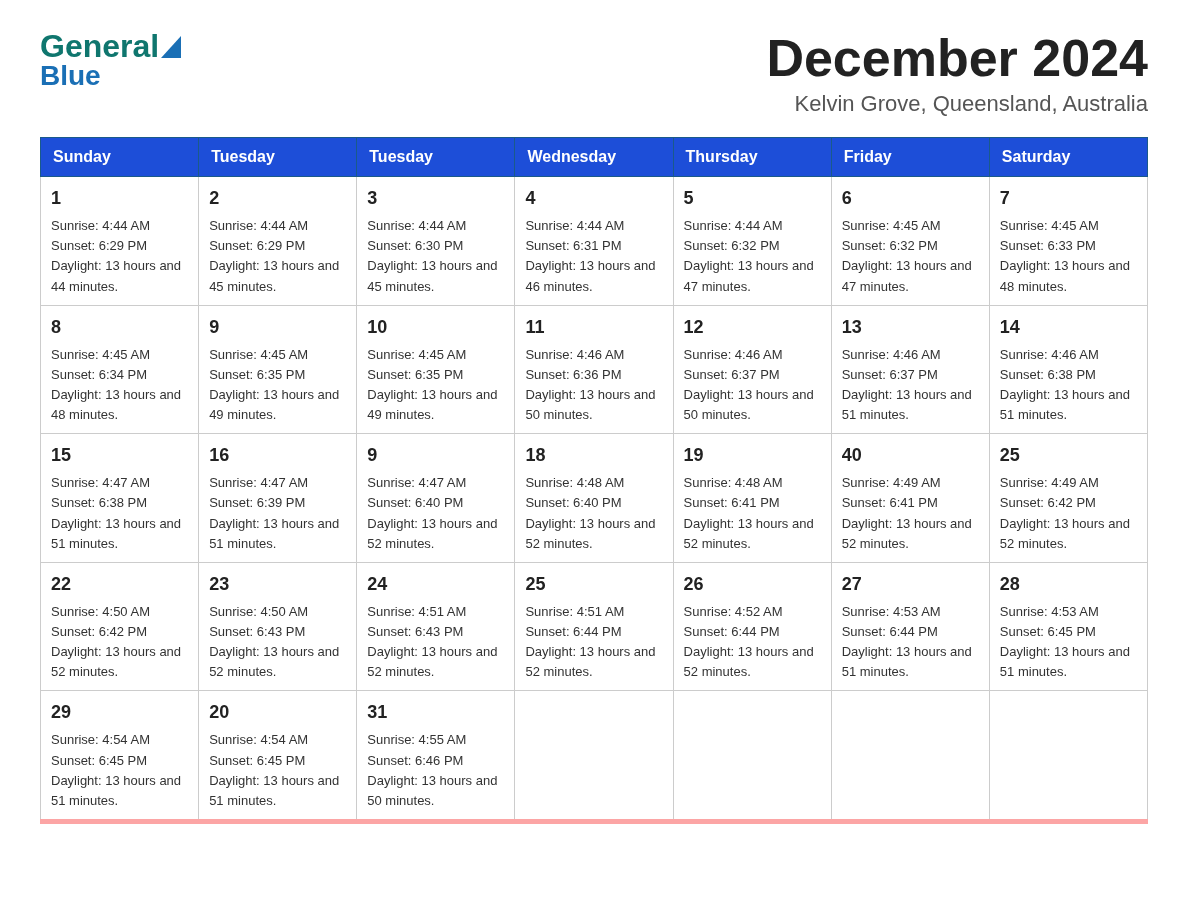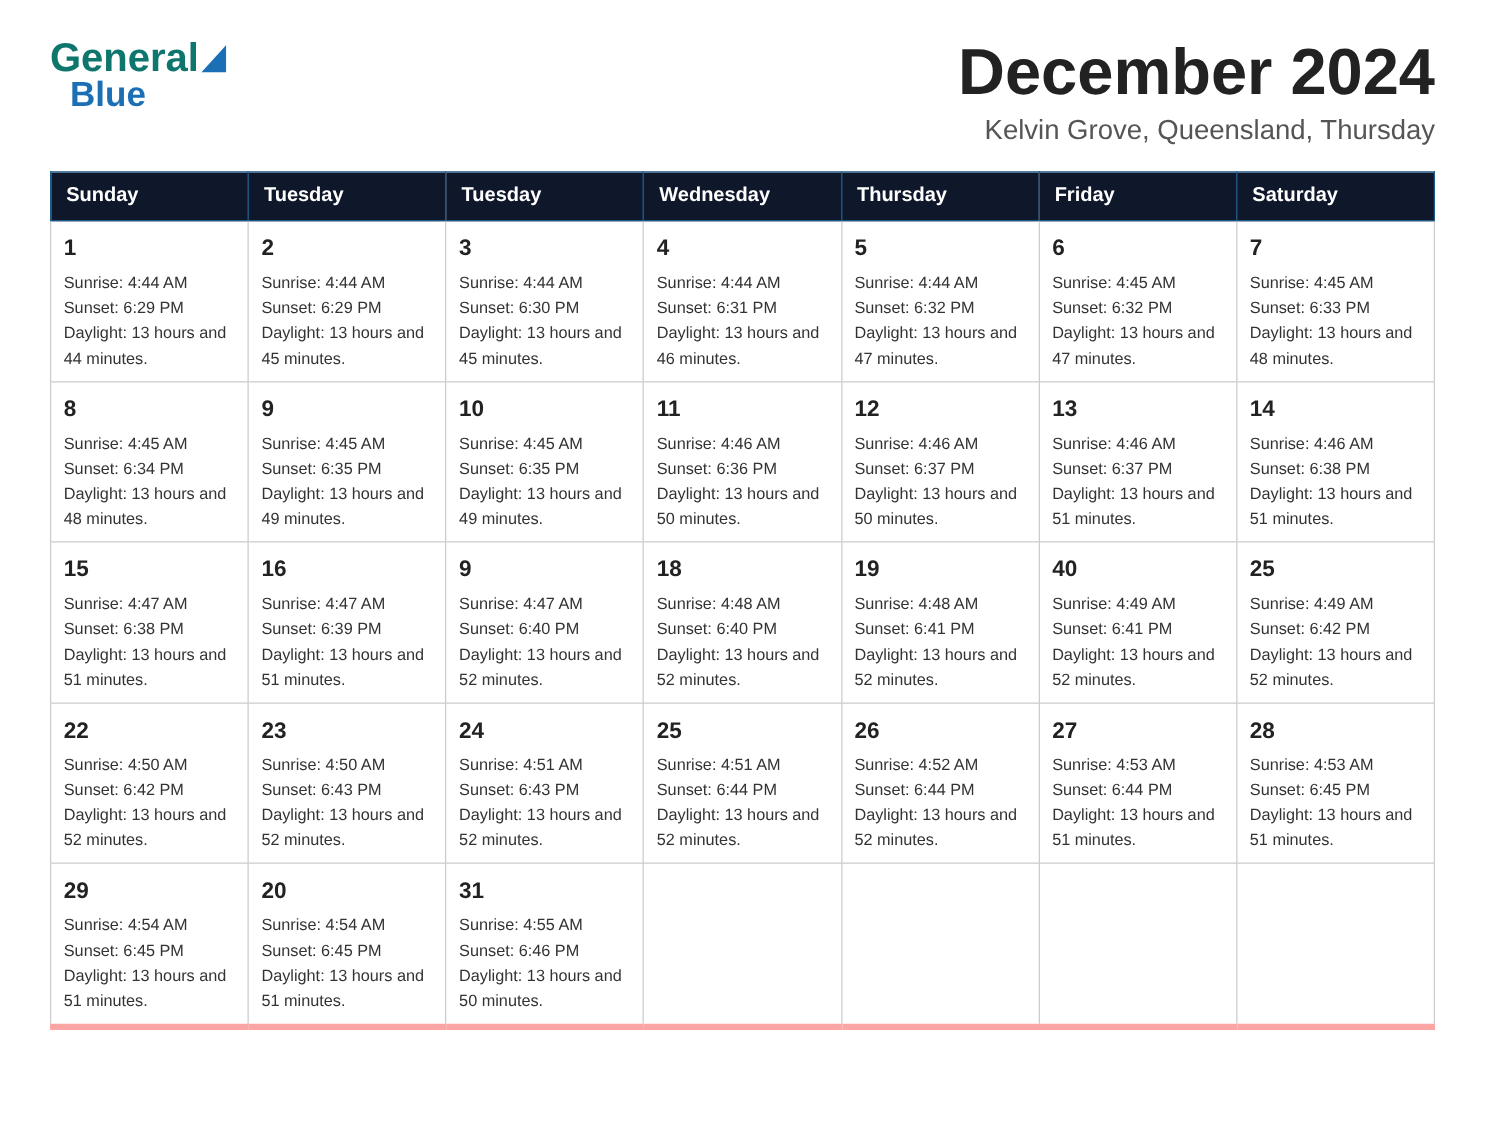--- a/index.html
+++ b/index.html
@@ -44,21 +44,21 @@
       font-size: 22px;
       color: #555;
       margin-top: 4px;
     }
     .calendar-table {
       width: 100%;
       border-collapse: collapse;
       border: 1px solid #999;
     }
     .calendar-table th {
-      background-color: #0f172a;
+      background-color: #1d4ed8;
       color: #fff;
       font-size: 16px;
       font-weight: bold;
       padding: 10px 12px;
       text-align: left;
       border: 1px solid #1a5a8a;
     }
     .calendar-table td {
       vertical-align: top;
       padding: 8px 10px;
@@ -93,26 +93,26 @@
 
 <div class="header-area">
   <div class="logo">
     <div style="display:flex; flex-direction:column; line-height:1;">
       <div style="display:flex; align-items:center;">
         <span class="logo-text-general">General</span>
         <svg width="20" height="22" viewBox="0 0 20 22" style="margin-left:2px; margin-top:2px;">
           <polygon points="0,22 20,22 20,0" fill="#1a6fb5"></polygon>
         </svg>
       </div>
-      <span class="logo-text-blue" style="margin-left:16px;">Blue</span>
+      <span class="logo-text-blue" style="margin-left:0;">Blue</span>
     </div>
   </div>
   <div class="title-area">
     <div class="month-title">December 2024</div>
-    <div class="location-title">Kelvin Grove, Queensland, Thursday</div>
+    <div class="location-title">Kelvin Grove, Queensland, Australia</div>
   </div>
 </div>
 
 <table class="calendar-table">
   <thead>
     <tr>
     <th>Sunday</th>
         <th>Tuesday</th>
         <th>Tuesday</th>
         <th>Wednesday</th>

